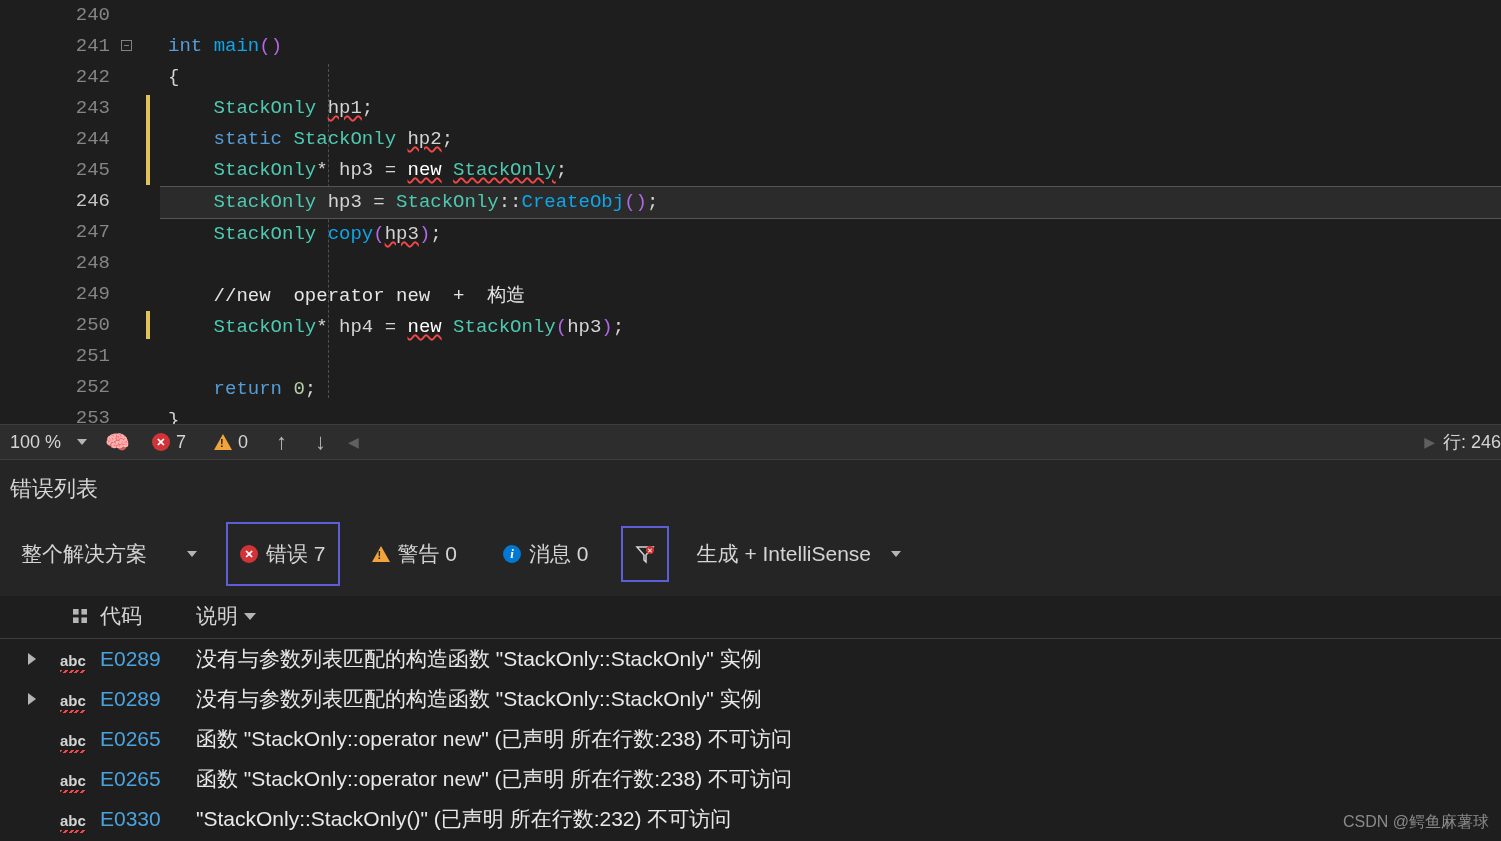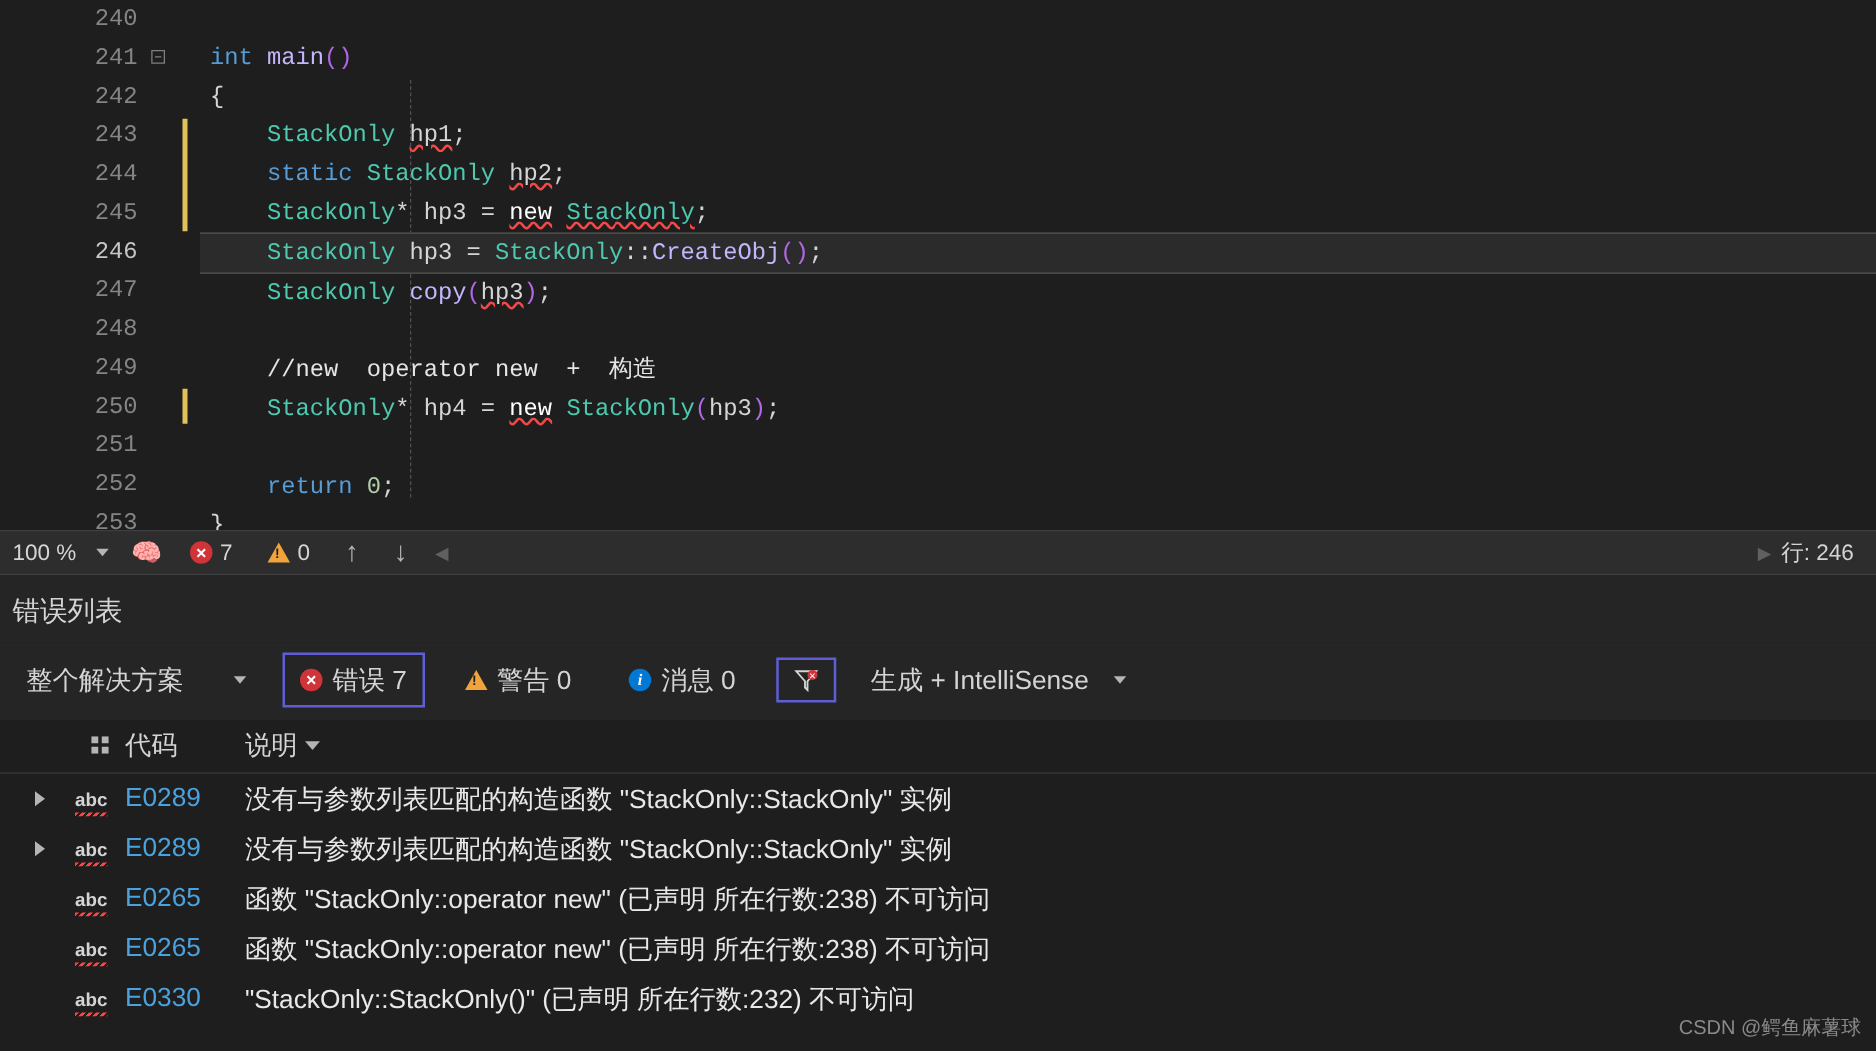--- a/index.html
+++ b/index.html
@@ -45,21 +45,21 @@
     padding-top:0;
   }
   .code-line { white-space:pre; padding-left:8px; position:relative; }
   .code-line.current { background:#2b2b2b; border:1px solid #555; border-left:none; border-right:none; }
   .brace-line-v {
     position:absolute; left:168px; top:64px; bottom:26px; border-left:1px dashed #505050;
   }
   
   .kw  { color: #569cd6; }        
   .type{ color: #4ec9b0; }        
-  .fn  { color: #c4b5fd; }        
+  .fn  { color: #0ea5e9; }        
   .paren{ color:#b267e6; }
   .punct{ color:#d4d4d4; }
   .var { color:#d4d4d4; }
   .num { color:#b5cea8; }
   .cmt { color:#e5e5e5; }
   .squig-red-kw { color:#ffffff; text-decoration: wavy underline #f44747; text-decoration-thickness:1.5px; text-underline-offset:2px; }
   .squig-red-type { color:#4ec9b0; text-decoration: wavy underline #f44747; text-decoration-thickness:1.5px; text-underline-offset:2px; }
   .squig-red-v { color:#d4d4d4; text-decoration: wavy underline #f44747; text-decoration-thickness:1.5px; text-underline-offset:2px; }
 
   
@@ -74,34 +74,34 @@
   .cs-brain { color:#c586c0; font-size:20px; padding:0 8px; }
   .cs-item { display:flex; align-items:center; gap:6px; padding:0 14px; }
   .ico { width:18px; height:18px; display:inline-flex; align-items:center; justify-content:center; border-radius:50%; font-weight:bold; font-family:Arial; font-size:13px; color:#fff;}
   .ico-err { background:#d13438; }
   .ico-err::after{ content:"✕"; font-size:11px;}
   .ico-warn { width:0;height:0;border-left:9px solid transparent;border-right:9px solid transparent;border-bottom:16px solid #f1a33c; position:relative;}
   .ico-warn::after{ content:"!"; font-size:11px; color:#1e1e1e; position:absolute; left:-3px; top:3px; font-weight:bold;}
   .arrow { color:#b5b5b5; font-size:22px; padding:0 14px; cursor:pointer; }
   .scroll-track { flex:1; display:flex; align-items:center; padding:0 8px; gap:12px; justify-content:flex-start;}
   .scroll-arrow { color:#606060; font-size:14px; }
-  .cs-line { margin-left:auto; padding-right:18px; }
+  .cs-line { margin-left:auto; }
 
   
   .err-panel { font-family:"Microsoft YaHei","Segoe UI",sans-serif; color:#d4d4d4; }
   .err-title { padding:14px 10px 10px 10px; font-size:22px; background:#252526; }
   .err-toolbar {
     display:flex; align-items:center; gap:18px; padding:8px 10px 10px 10px; background:#252526;
     font-size:21px;
   }
   .err-select {
     display:flex; align-items:center; gap:40px; padding:4px 10px; border:1px solid transparent;
   }
   .toggle-btn {
-    display:flex; align-items:center; gap:8px; padding:6px 12px;
+    display:flex; align-items:center; gap:8px; padding:16px 12px;
     border:2px solid transparent; color:#d4d4d4;
   }
   .toggle-btn.active { border-color:#5e5ed6; }
   .ico-info { background:#0078d4; }
   .ico-info::after{ content:"i"; font-style:italic; font-family:serif; font-size:13px;}
   .ico-filter {
     width:20px; height:20px; position:relative; display:inline-block;
   }
   .ico-filter svg { width:20px; height:20px; }
   .err-select2 { display:flex; align-items:center; gap:20px; padding:4px 10px; }

